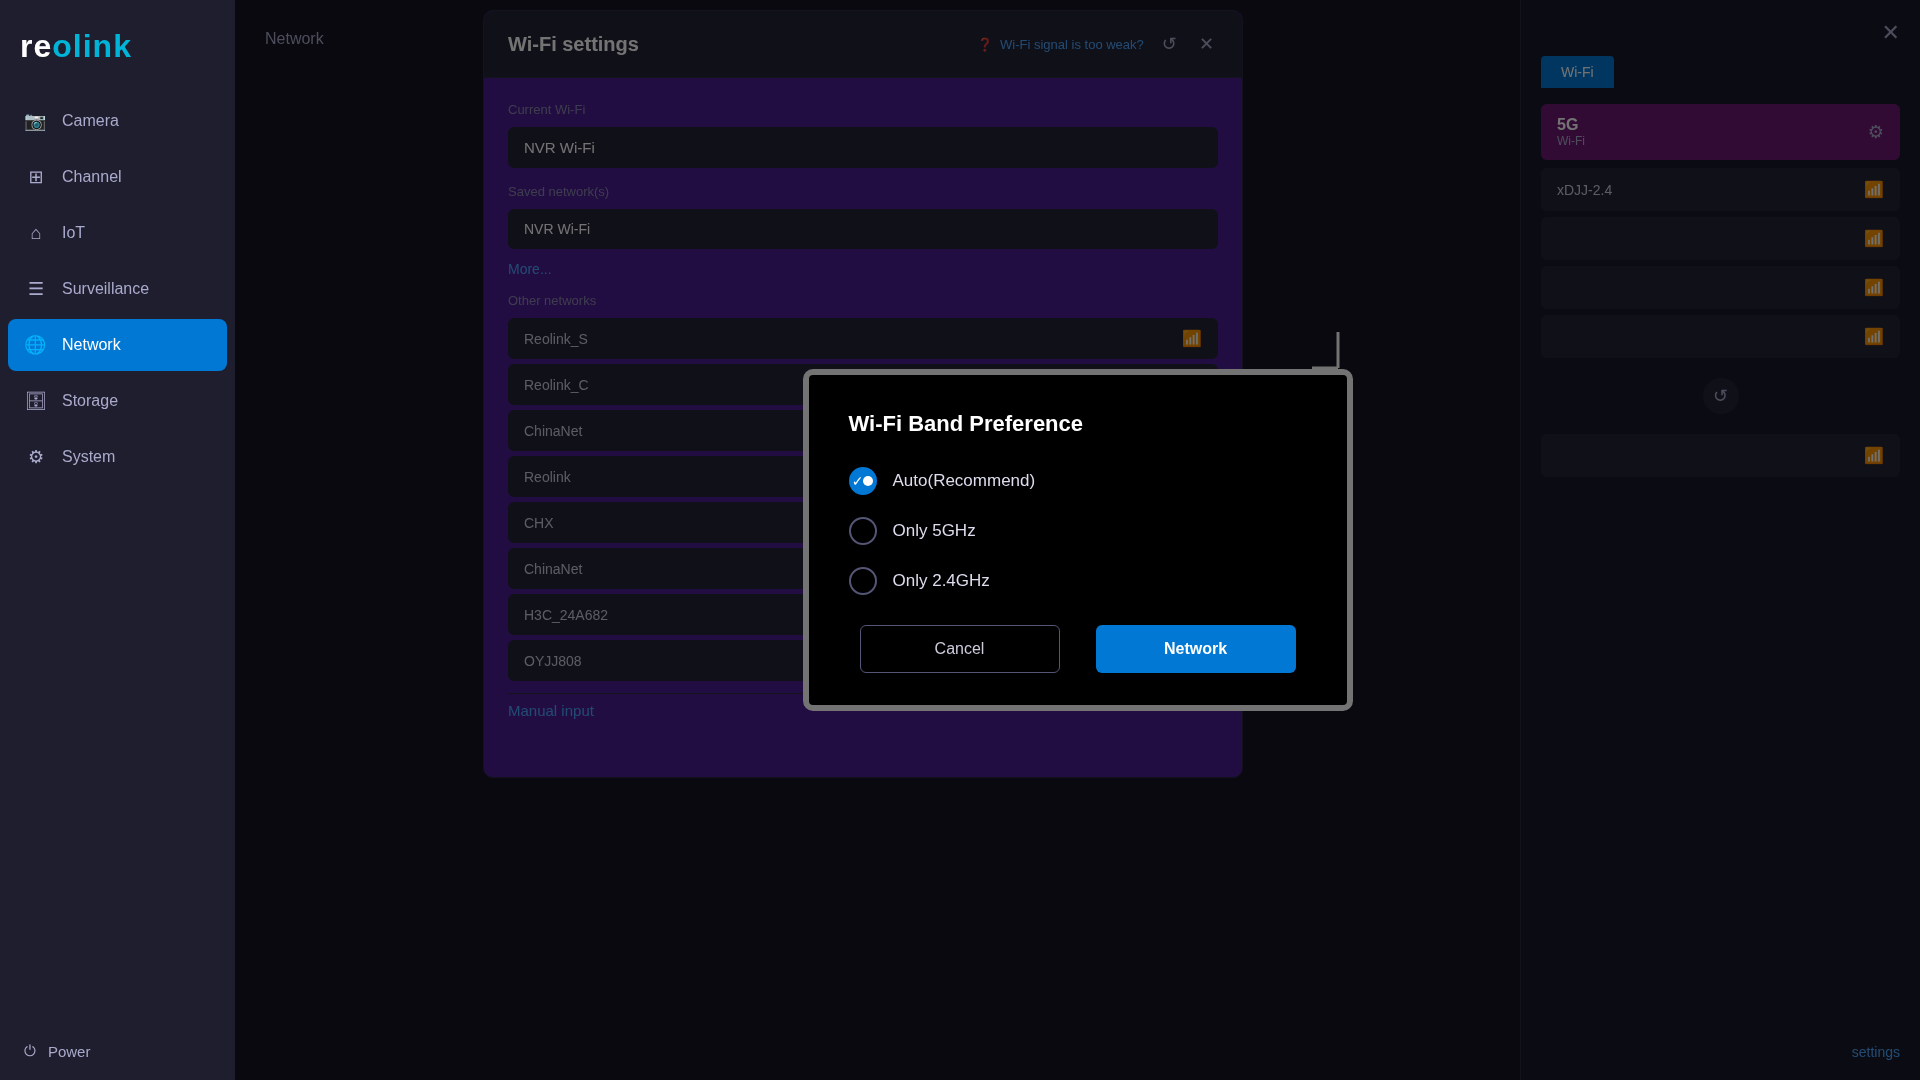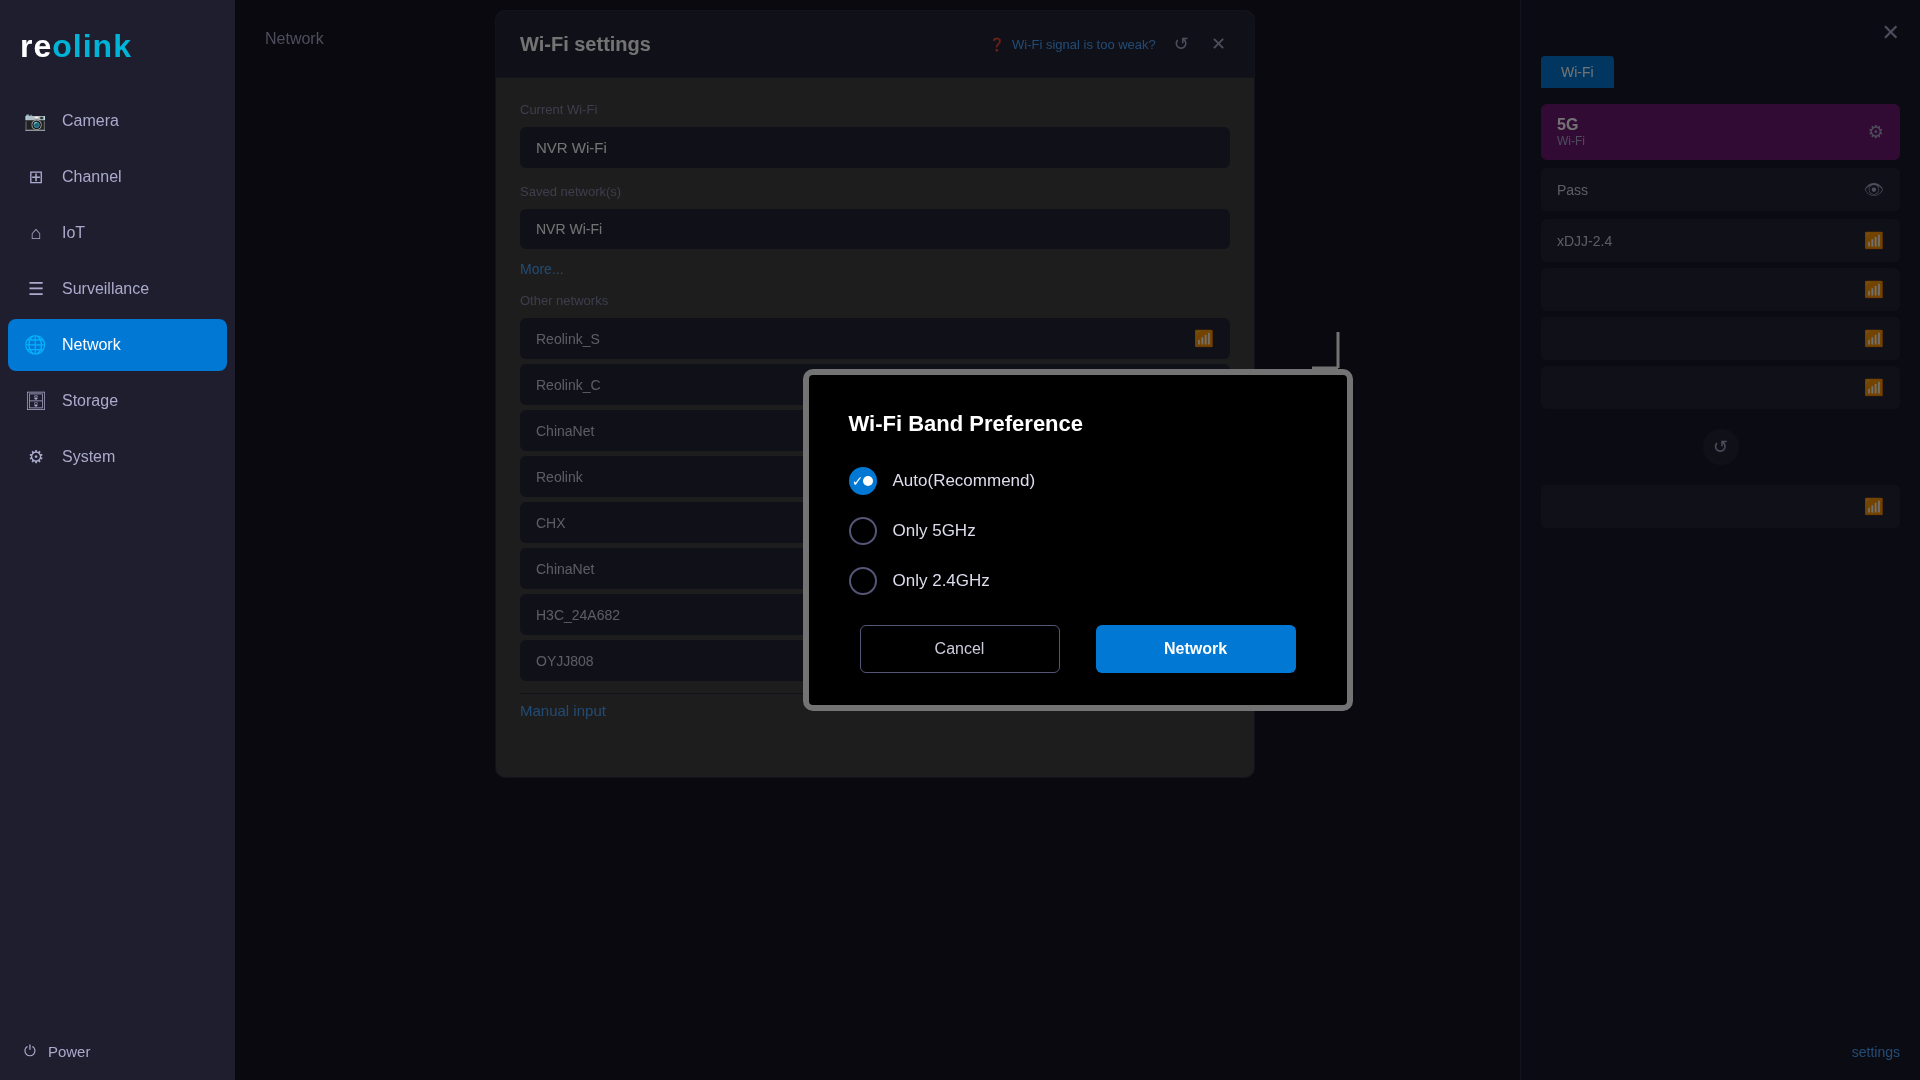--- a/index.html
+++ b/index.html
@@ -79,24 +79,24 @@
       flex: 1;
       background: #141422;
       position: relative;
       overflow: hidden;
     }
 
     
     .wifi-settings-modal {
       position: absolute;
       top: 10px;
-      left: 260px;
+      left: 248px;
       width: 760px;
       height: 768px;
-      background: #404040;
+      background: #4c1d95;
       border-radius: 10px;
       border: 1px solid #2a2a44;
       display: flex;
       flex-direction: column;
       overflow: hidden;
     }
     .wifi-modal-header {
       display: flex;
       align-items: center;
       justify-content: space-between;
@@ -511,24 +511,20 @@
     <div class="rp-tabs">
       <button class="rp-tab active">Wi-Fi</button>
     </div>
     <div class="rp-band-row">
       <div>
         <div style="color:#fff;font-size:16px;font-weight:600;">5G</div>
         <div style="color:#aaaacc;font-size:12px;">Wi-Fi</div>
       </div>
       <span class="rp-settings-icon">⚙</span>
     </div>
-    <div style="background:#252538;border-radius:6px;padding:12px 16px;margin-bottom:8px;display:flex;align-items:center;justify-content:space-between;">
-      <span style="font-size:14px;color:#ccccdd;">Pass</span>
-      <span style="color:#aaaacc;cursor:pointer;">👁</span>
-    </div>
     <div class="rp-wifi-list">
       <div class="rp-wifi-item">
         <span class="rp-wifi-name">xDJJ-2.4</span>
         <span class="rp-wifi-icon">📶</span>
       </div>
       <div class="rp-wifi-item">
         <span class="rp-wifi-name"></span>
         <span class="rp-wifi-icon">📶</span>
       </div>
       <div class="rp-wifi-item">

